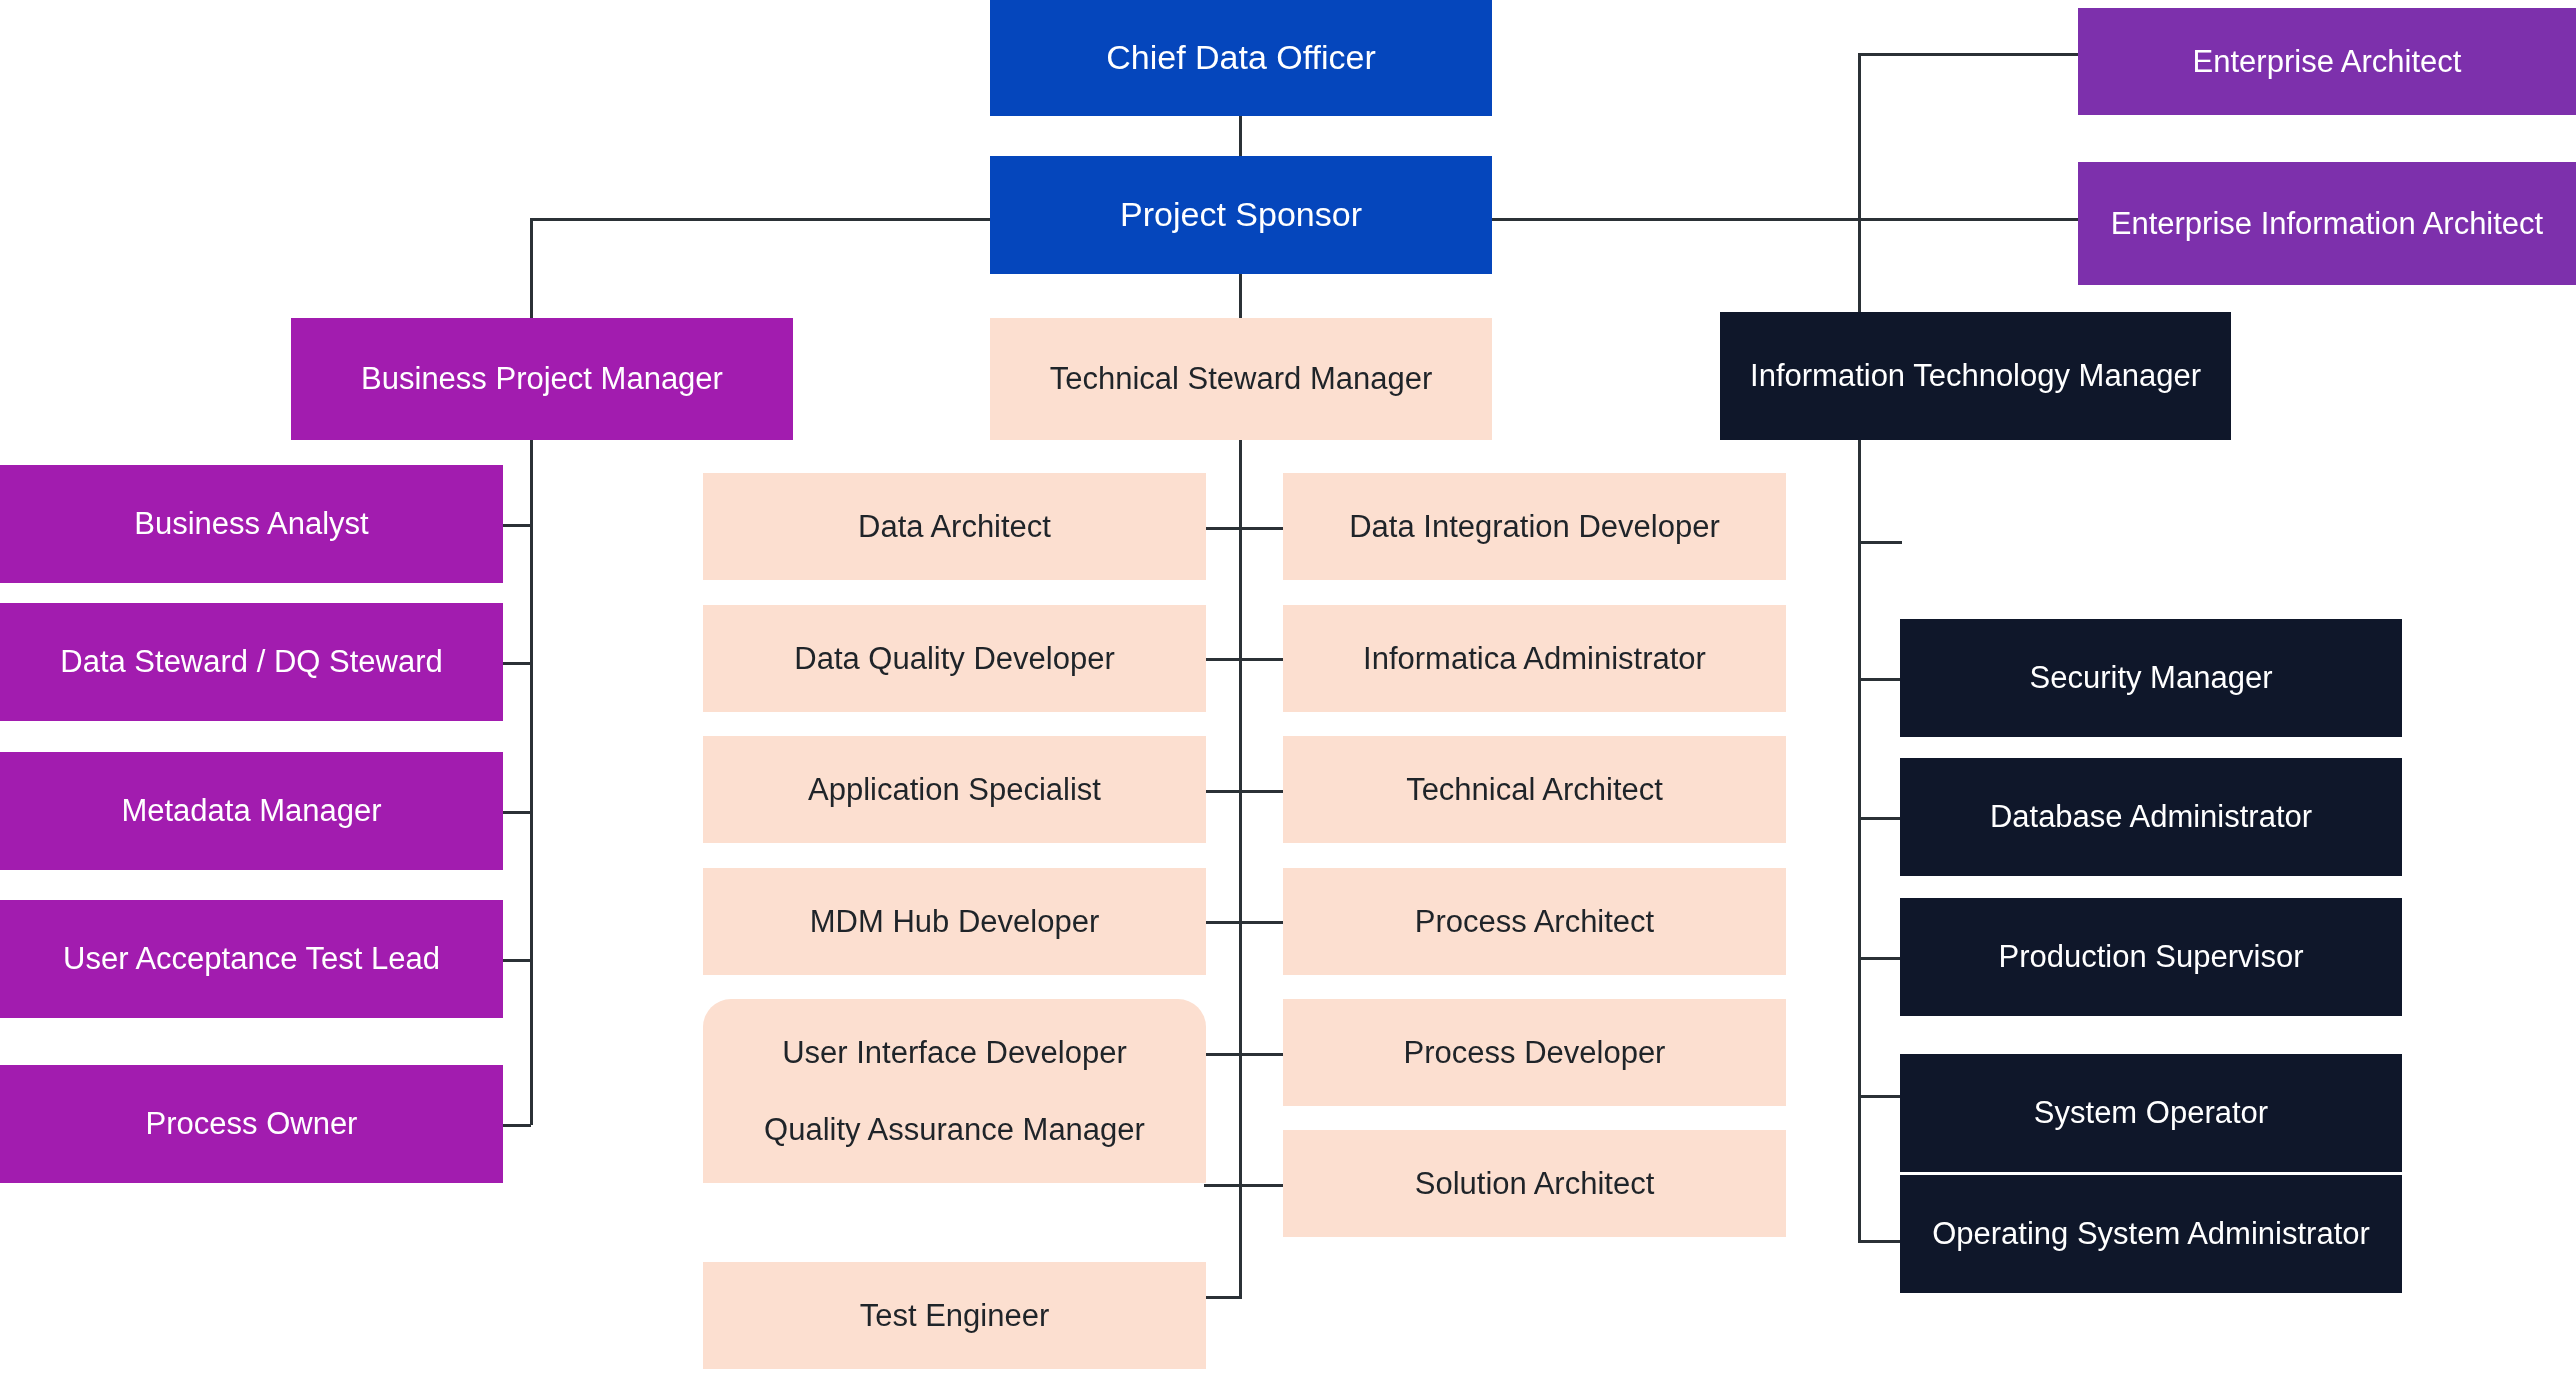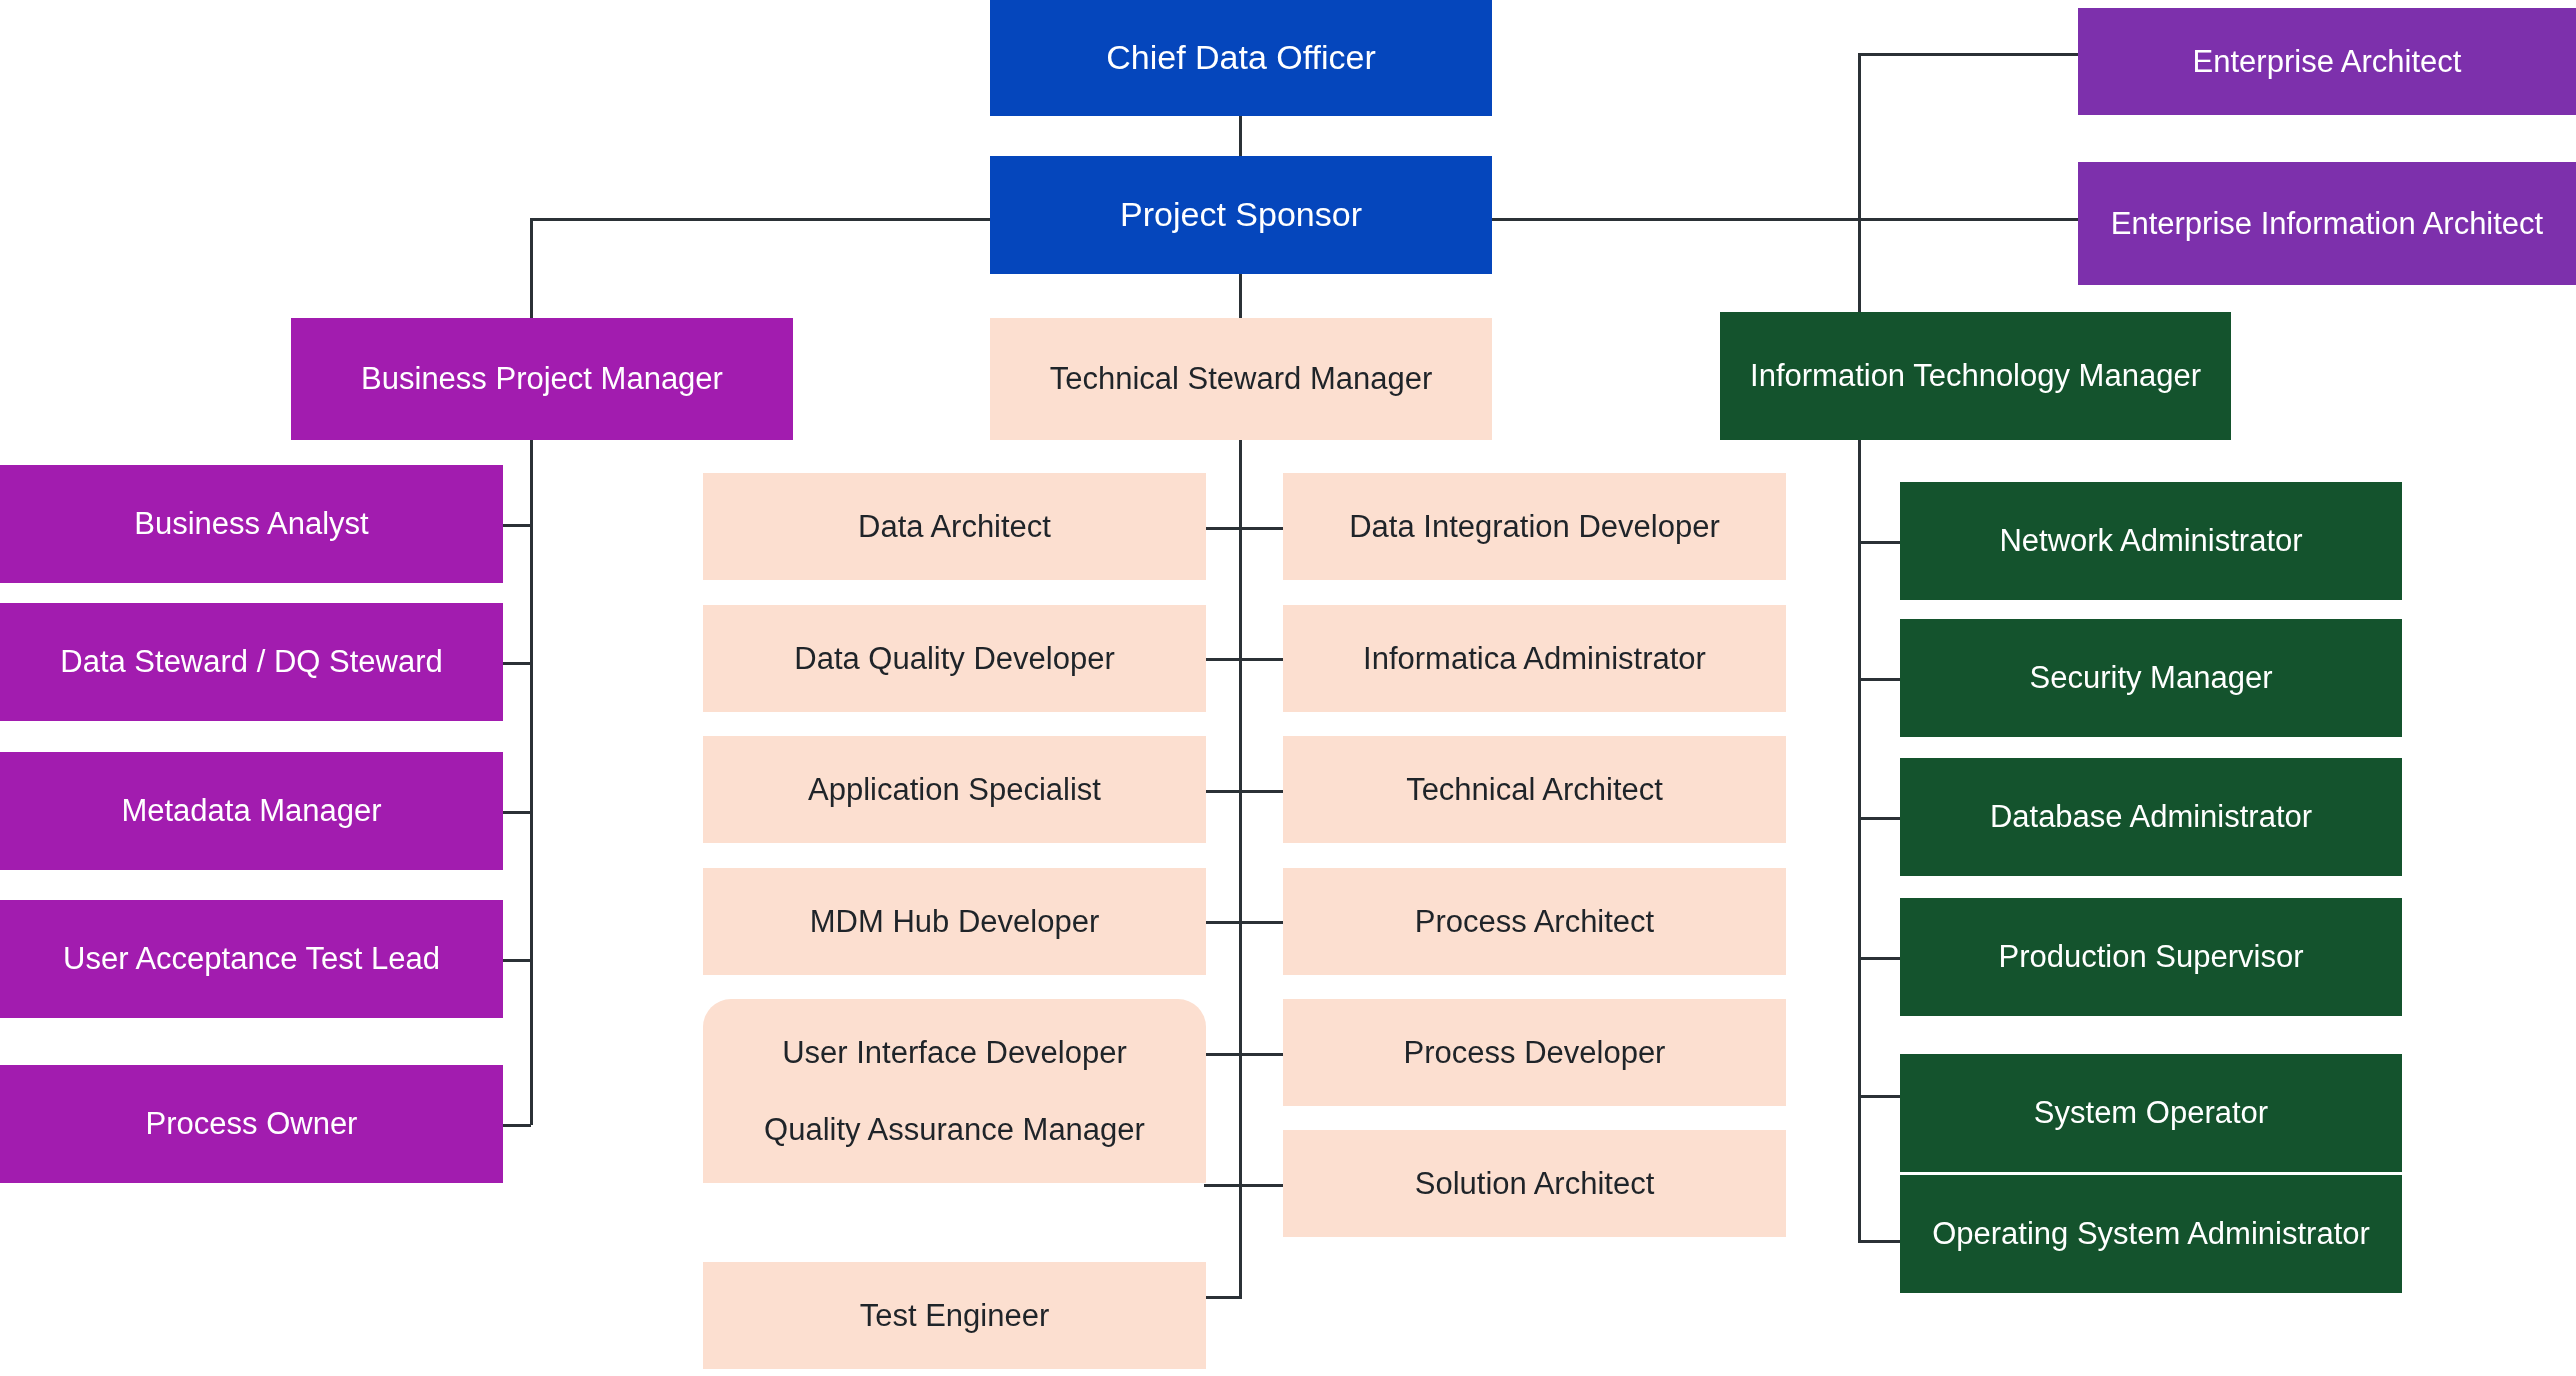--- a/index.html
+++ b/index.html
@@ -20,21 +20,21 @@
     box-sizing:border-box;
     padding:2.5px 10px;
     line-height:1.22;
     z-index:3;
   }
   .node span{display:block;width:100%;}
   .c-blue   {background:#0546bc; color:#ffffff;}
   .c-purple {background:#7d30ac; color:#ffffff;}
   .c-teal   {background:#a21caf; color:#ffffff;}
   .c-peach  {background:#fcdfd0; color:#1f2429;}
-  .c-magenta{background:#14532d; color:#ffffff;}
+  .c-magenta{background:#0f172a; color:#ffffff;}
   .ln{position:absolute;background:#2b3136;z-index:1;}
   .ln-v{width:3.1px;}
   .ln-h{height:3.1px;}
 </style>
 </head>
 <body>
 
 <div id="canvas">
 
   <div class="ln ln-v" style="left:1239px;top:116px;height:41px;"></div>
@@ -151,23 +151,20 @@
     <span>Process Developer</span>
   </div>
   <div class="node c-peach" style="left:1283px;top:1130px;width:503px;height:107px;font-size:31px;">
     <span>Solution Architect</span>
   </div>
 
   <div class="node c-magenta" style="left:1720px;top:312px;width:511px;height:128px;font-size:31px;">
     <span>Information Technology Manager</span>
   </div>
 
-  <div class="node c-magenta" style="left:1900px;top:482px;width:502px;height:118px;font-size:31px;">
-    <span>Network Administrator</span>
-  </div>
   <div class="node c-magenta" style="left:1900px;top:619px;width:502px;height:118px;font-size:31px;text-align:center;">
     <span>Security Manager</span>
   </div>
   <div class="node c-magenta" style="left:1900px;top:758px;width:502px;height:118px;font-size:31px;">
     <span>Database Administrator</span>
   </div>
   <div class="node c-magenta" style="left:1900px;top:898px;width:502px;height:118px;font-size:31px;">
     <span>Production Supervisor</span>
   </div>
   <div class="node c-magenta" style="left:1900px;top:1036px;width:502px;height:118px;font-size:31px;margin-top:18px;">

